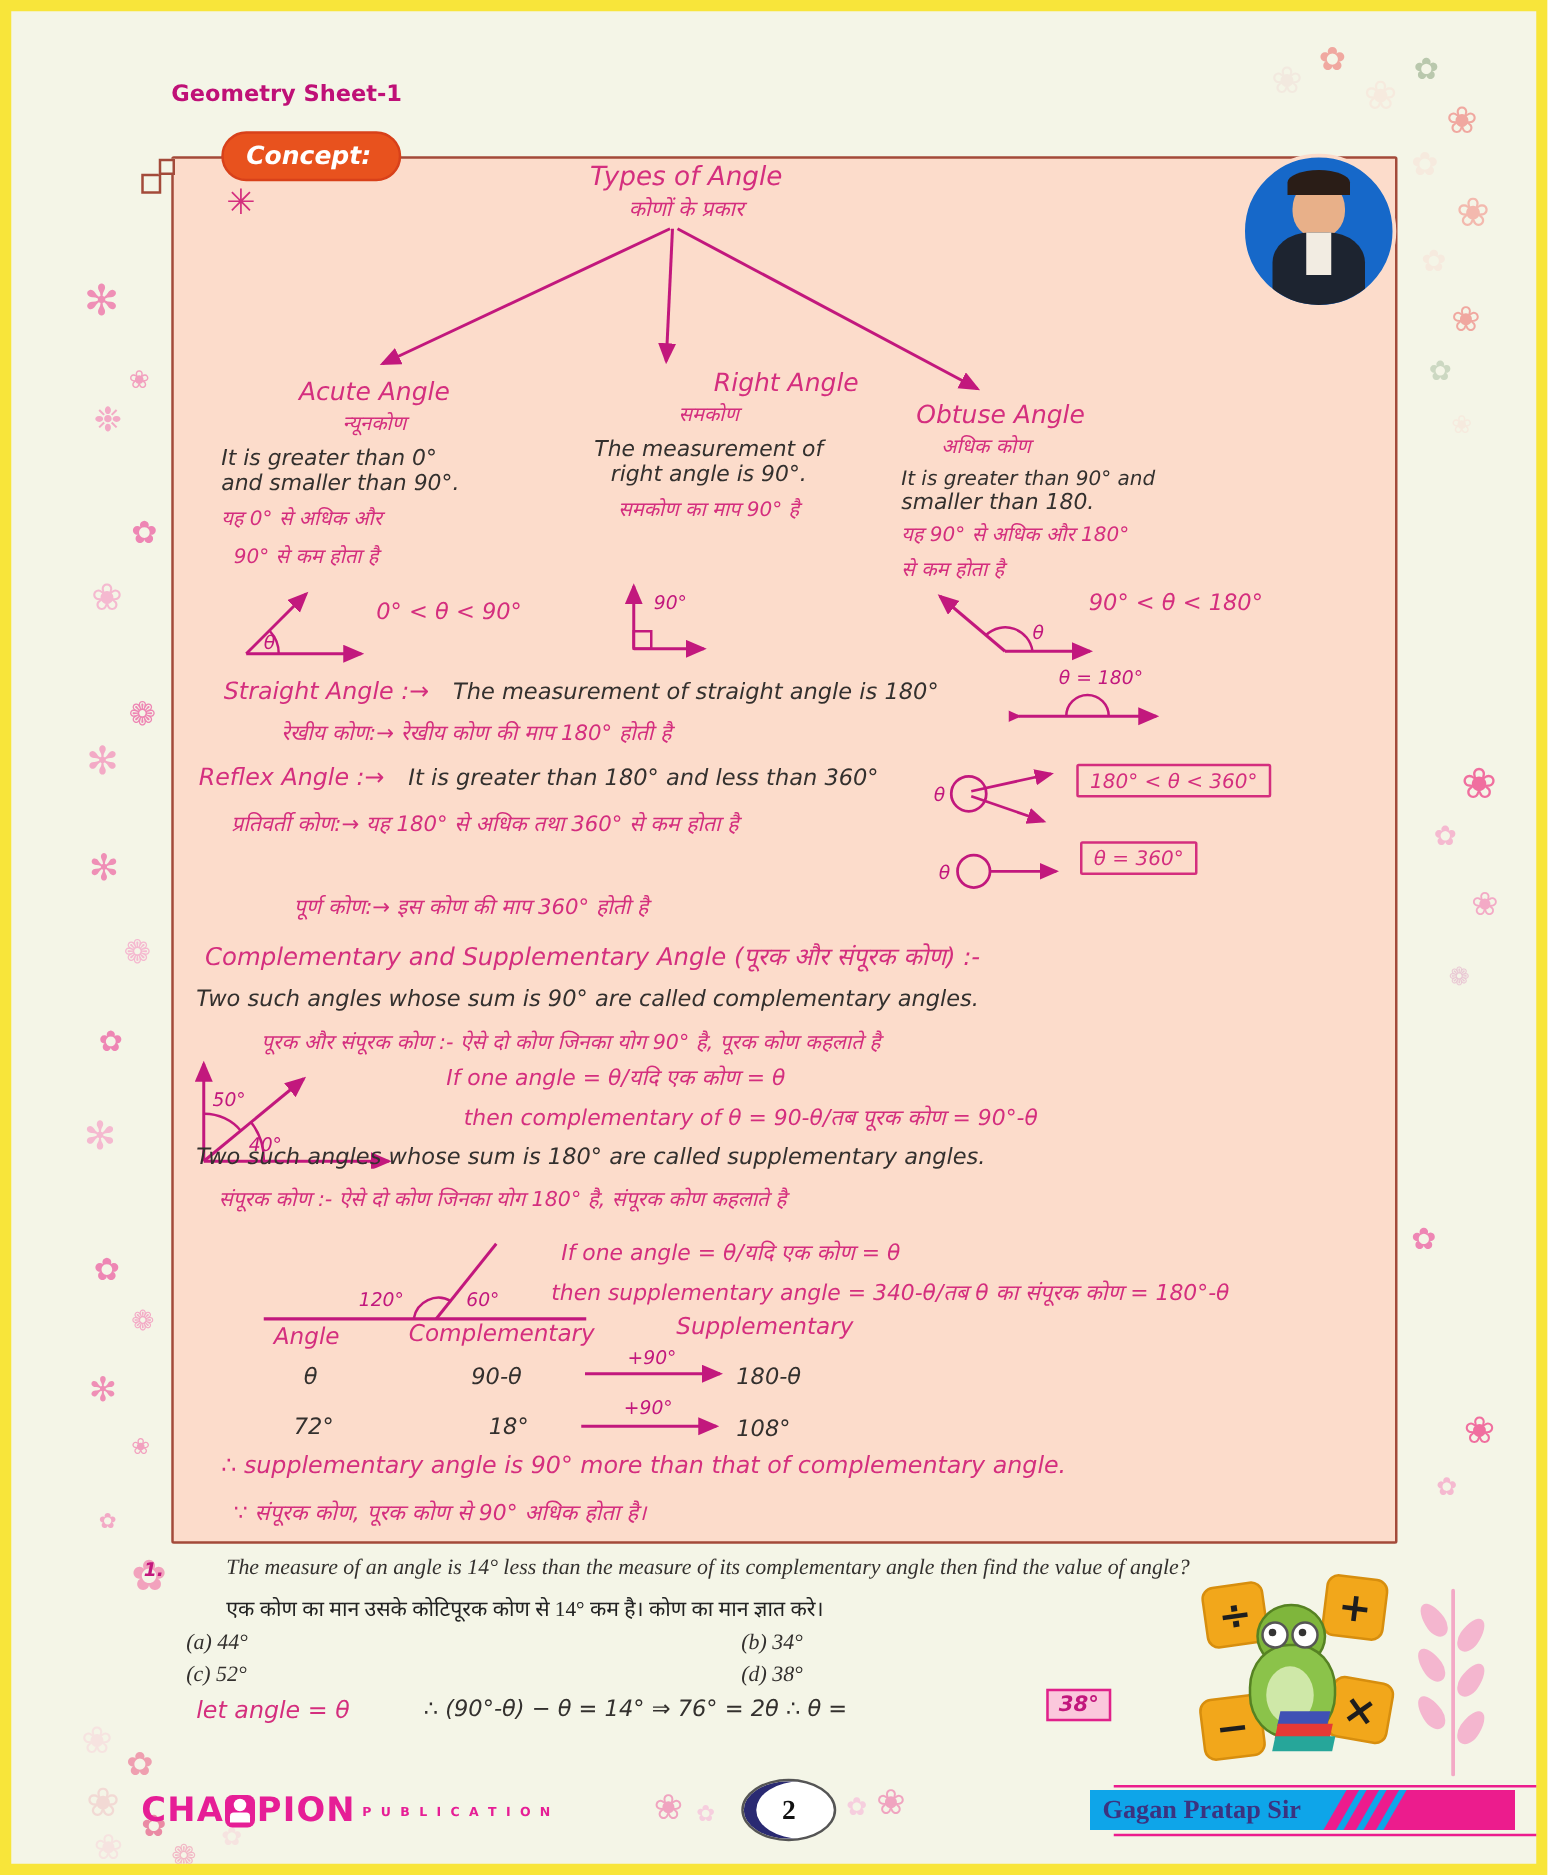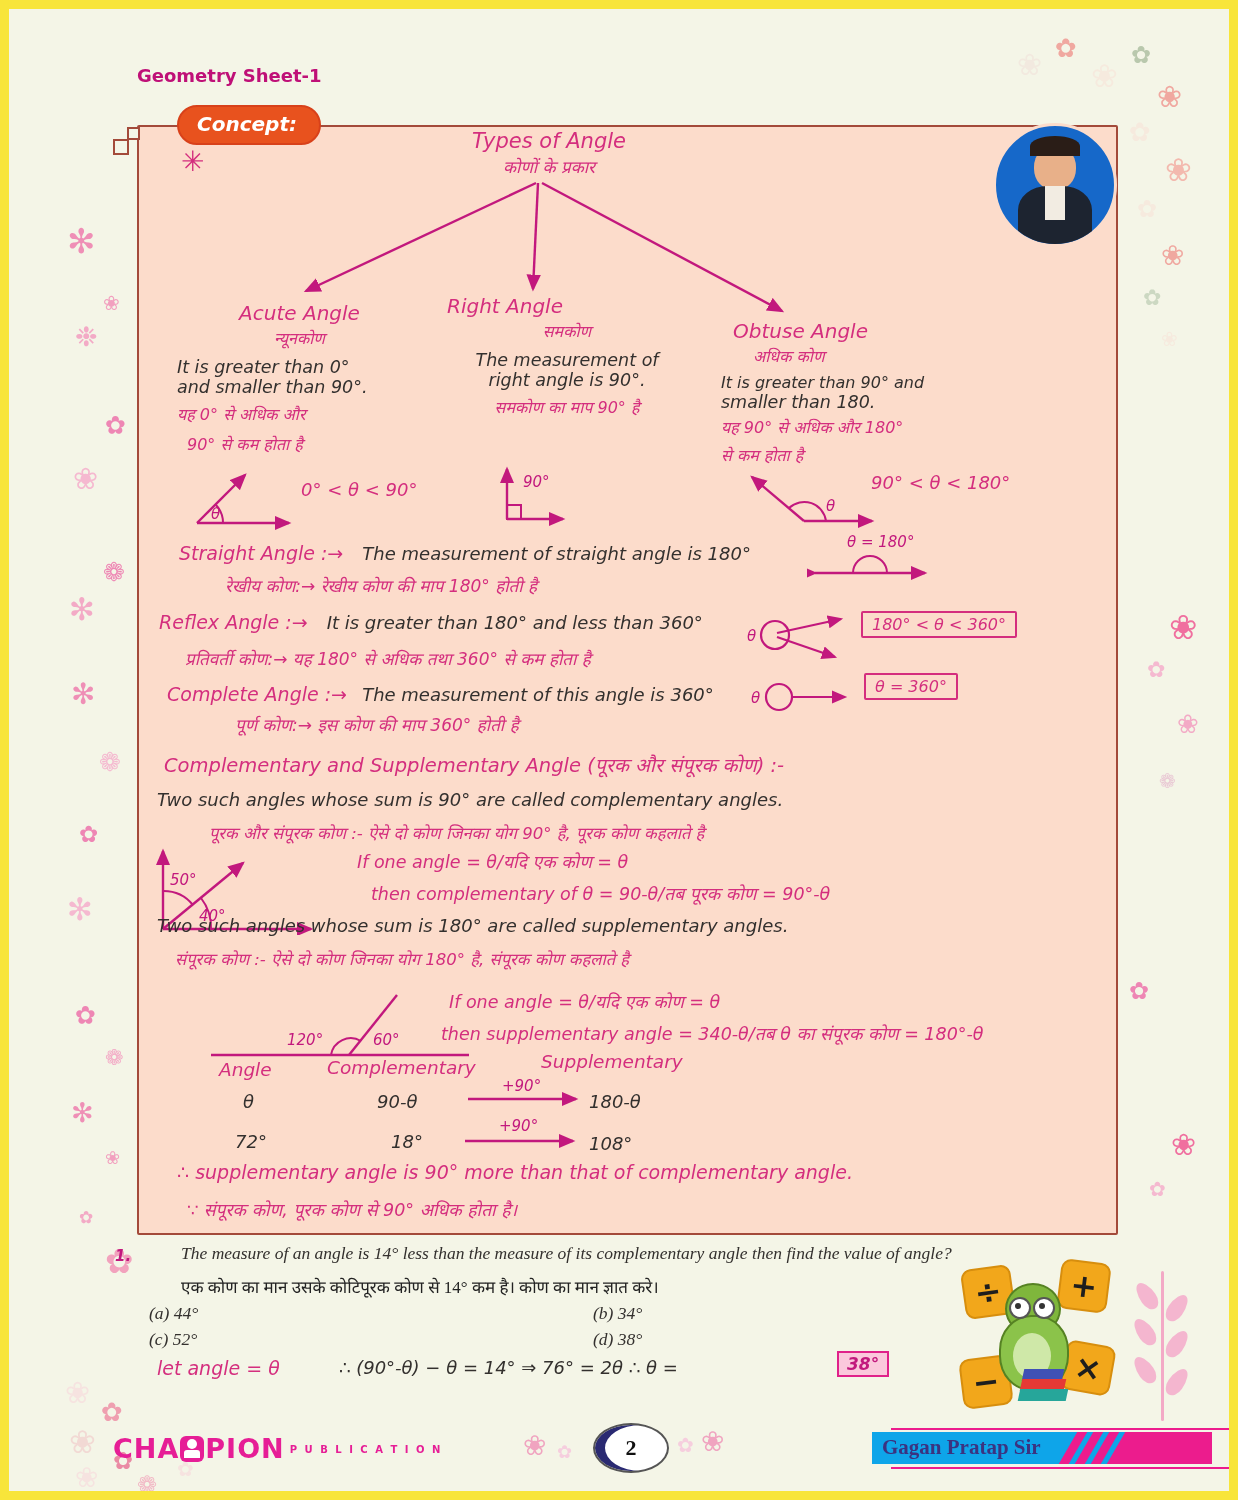--- a/index.html
+++ b/index.html
@@ -117,21 +117,21 @@
   <div class="abs" style="left:168px;top:292px;width:245px;">
     <div class="hw pink" style="font-size:20px;text-align:center;">Acute Angle</div>
     <div class="hw pink" style="font-size:16px;text-align:center;margin-top:2px;">न्यूनकोण</div>
     <div class="hw ink" style="font-size:17.5px;margin-top:8px;">It is greater than 0°</div>
     <div class="hw ink" style="font-size:17.5px;">and smaller than 90°.</div>
     <div class="hw pink" style="font-size:16px;margin-top:6px;">यह 0° से अधिक और</div>
     <div class="hw pink" style="font-size:16px;margin-top:8px;margin-left:10px;">90° से कम होता है</div>
   </div>
 
   <div class="abs" style="left:438px;top:285px;width:240px;">
-    <div class="hw pink" style="font-size:20px;text-align:left;">Right Angle</div>
+    <div class="hw pink" style="font-size:20px;text-align:right;">Right Angle</div>
     <div class="hw pink" style="font-size:16px;text-align:center;margin-top:2px;">समकोण</div>
     <div class="hw ink" style="font-size:17.5px;margin-top:8px;text-align:center;">The measurement of</div>
     <div class="hw ink" style="font-size:17.5px;text-align:center;">right angle is 90°.</div>
     <div class="hw pink" style="font-size:16px;margin-top:6px;text-align:center;">समकोण का माप 90° है</div>
   </div>
 
   <div class="abs" style="left:712px;top:310px;width:290px;">
     <div class="hw pink" style="font-size:20px;margin-left:12px;">Obtuse Angle</div>
     <div class="hw pink" style="font-size:16px;margin-left:32px;margin-top:2px;">अधिक कोण</div>
     <div class="hw ink" style="font-size:16px;margin-top:6px;">It is greater than 90° and</div>
@@ -180,24 +180,20 @@
   </div>
   <svg class="abs" style="left:736px;top:596px;" width="104" height="60">
     <text x="2" y="36" font-size="15" fill="#c2187d">θ</text>
     <circle cx="30" cy="30" r="14" fill="none" stroke="#c2187d" stroke-width="2.2"></circle>
     <line x1="32" y1="28" x2="96" y2="14" stroke="#c2187d" stroke-width="2.2" marker-end="url(#ah)"></line>
     <line x1="32" y1="32" x2="90" y2="52" stroke="#c2187d" stroke-width="2.2" marker-end="url(#ah)"></line>
   </svg>
   <div class="abs hw pink fbox" style="left:852px;top:602px;">180° &lt; θ &lt; 360°</div>
   <div class="abs hw pink" style="left:176px;top:638px;font-size:17px;">प्रतिवर्ती कोण:→ यह 180° से अधिक तथा 360° से कम होता है</div>
 
-  <div class="abs" style="left:158px;top:674px;">
-    <span class="hw pink" style="font-size:19px;margin-right:10px;">Complete Angle :→</span>
-    <span class="hw ink" style="font-size:18px;">The measurement of this angle is 360°</span>
-  </div>
   <svg class="abs" style="left:740px;top:666px;" width="104" height="42">
     <text x="2" y="28" font-size="15" fill="#c2187d">θ</text>
     <circle cx="30" cy="22" r="13" fill="none" stroke="#c2187d" stroke-width="2.2"></circle>
     <line x1="43" y1="22" x2="96" y2="22" stroke="#c2187d" stroke-width="2.2" marker-end="url(#ah)"></line>
   </svg>
   <div class="abs hw pink fbox" style="left:855px;top:664px;">θ = 360°</div>
   <div class="abs hw pink" style="left:226px;top:704px;font-size:17px;">पूर्ण कोण:→ इस कोण की माप 360° होती है</div>
 
   <div class="abs hw pink" style="left:155px;top:742px;font-size:19.5px;">Complementary and Supplementary Angle (पूरक और संपूरक कोण) :-</div>
   <div class="abs hw ink" style="left:148px;top:780px;font-size:18px;">Two such angles whose sum is 90° are called complementary angles.</div>

